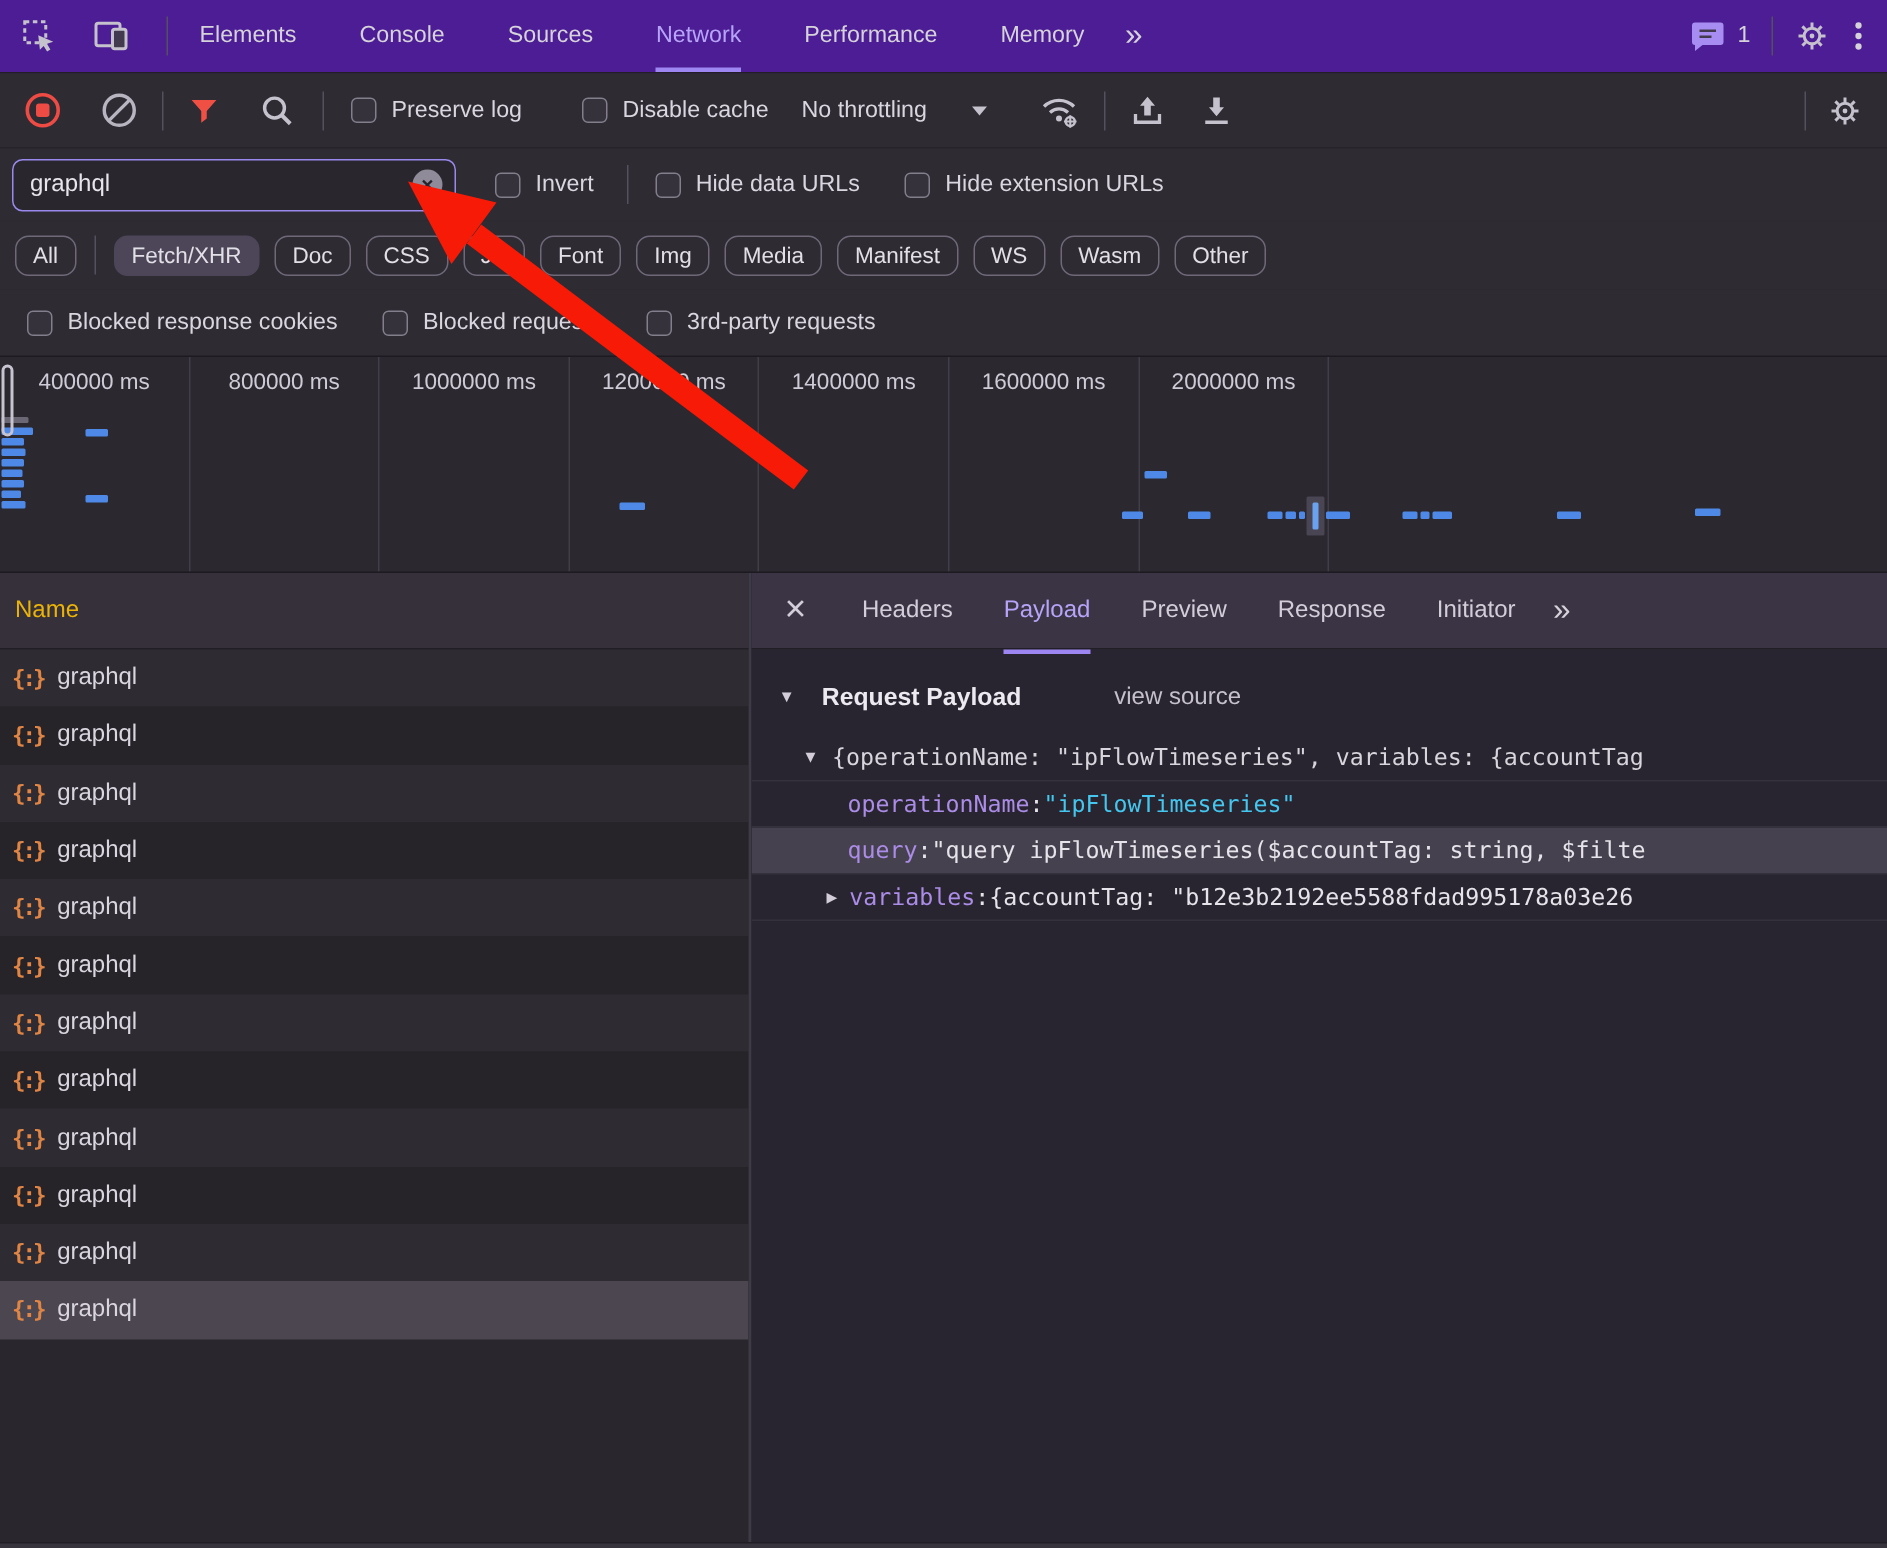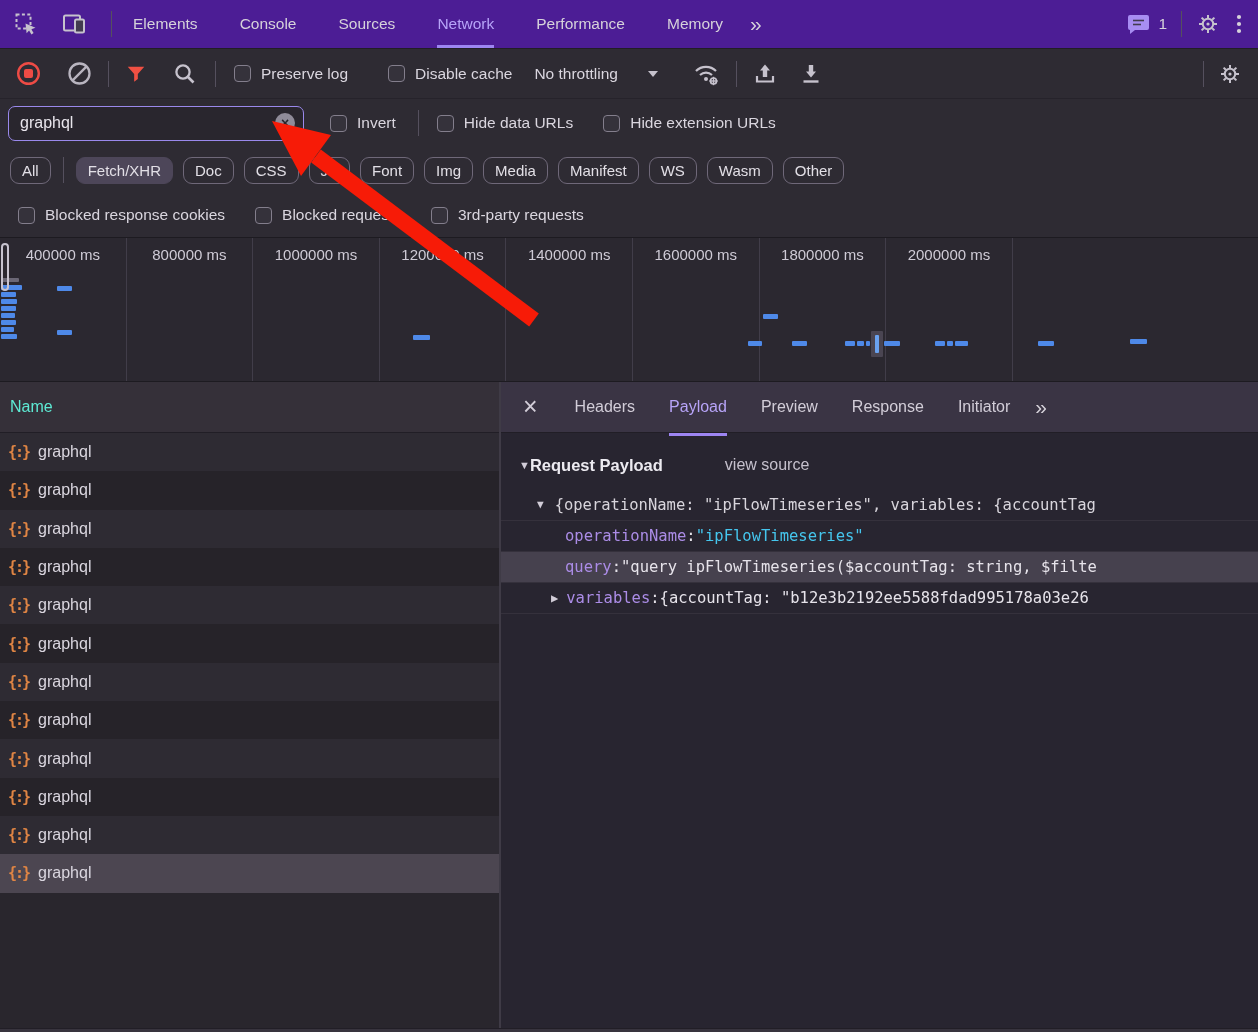--- a/index.html
+++ b/index.html
@@ -65,21 +65,21 @@
   .tbars{position:absolute;left:0;top:0;right:0;bottom:0;}
   .tbar{position:absolute;background:#4e89e8;border-radius:1px;}
   .thandle{position:absolute;left:1px;top:5px;width:8px;height:48px;border:2px solid #c7c3cf;
     border-radius:5px;background:transparent;box-sizing:border-box;}
 
   
   .split{display:flex;height:648px;}
   .left{width:501px;flex:none;background:#29262d;border-right:2px solid #3f3b46;
     display:flex;flex-direction:column;box-sizing:border-box;}
   .name-header{height:50px;flex:none;background:#353039;border-bottom:1px solid #211e26;
-    display:flex;align-items:center;padding-left:10px;font-size:16px;color:#5eead4;}
+    display:flex;align-items:center;padding-left:10px;font-size:16px;color:#eab308;}
   .rowlist{flex:1;overflow:hidden;}
   .req-row{height:38.3px;display:flex;align-items:center;padding-left:8px;gap:9px;
     font-size:16px;color:#dad6df;background:#2e2b33;box-sizing:border-box;}
   .req-row.alt{background:#262329;}
   .req-row.selected{background:#4c4651;}
   .jicon{color:#e08544;font-family:"DejaVu Sans Mono",monospace;font-size:15px;
     font-weight:bold;letter-spacing:-2px;flex:none;}
 
   .right{flex:1;min-width:0;background:#282530;display:flex;flex-direction:column;}
   .detail-tabs{height:50px;flex:none;background:#3a3444;display:flex;align-items:center;
@@ -89,21 +89,21 @@
     align-items:center;box-sizing:border-box;white-space:nowrap;}
   .dtab.active{color:#b7a4f8;border-bottom:3px solid #9d85f2;padding-top:3px;}
   .detail-tabs .more-chevrons{margin-left:8px;}
 
   
   .payload{flex:1;padding-top:14px;overflow:hidden;
     font-family:"DejaVu Sans Mono",monospace;}
   .pl-header{display:flex;align-items:center;height:36px;padding-left:18px;
     font-family:"Liberation Sans",sans-serif;}
   .caret{color:#d2cdd8;font-size:11px;flex:none;}
-  .pl-title{font-weight:bold;font-size:16.5px;color:#eceaf0;margin-left:0;}
+  .pl-title{font-weight:bold;font-size:16.5px;color:#eceaf0;margin-left:18px;}
   .view-source{margin-left:62px;font-size:16px;color:#c5c0cc;}
   .code-row{height:31px;display:flex;align-items:center;font-size:15.5px;
     white-space:nowrap;overflow:hidden;box-sizing:border-box;}
   .summary{padding-left:36px;color:#d8d5dc;margin-top:6px;}
   .summary .caret{margin-right:11px;}
   .pr{border-top:1px solid #35313c;padding-left:64px;}
   .pr.expandable{padding-left:50px;}
   .pr .caret{margin-right:8px;font-size:12px;}
   .pr.hl{background:#46414e;}
   .pl-end{border-top:1px solid #35313c;}
@@ -303,21 +303,20 @@
 </div>
 
 <div class="timeline">
   <div style="display:flex;position:absolute;inset:0">
       <div class="tcol">400000 ms</div>
       <div class="tcol">800000 ms</div>
       <div class="tcol">1000000 ms</div>
       <div class="tcol">1200000 ms</div>
       <div class="tcol">1400000 ms</div>
       <div class="tcol">1600000 ms</div>
-      <div class="tcol">1800000 ms</div>
       <div class="tcol">2000000 ms</div>
     </div>
   <div class="tbars">
       <div class="tbar" style="left: 1px; top: 40px; width: 18px; height: 4px; background: rgb(107, 103, 117);"></div>
       <div class="tbar" style="left: 1px; top: 47px; width: 21px; height: 5px; background: rgb(78, 137, 232);"></div>
       <div class="tbar" style="left: 1px; top: 54px; width: 15px; height: 5px; background: rgb(78, 137, 232);"></div>
       <div class="tbar" style="left: 1px; top: 61px; width: 16px; height: 5px; background: rgb(78, 137, 232);"></div>
       <div class="tbar" style="left: 1px; top: 68px; width: 15px; height: 5px; background: rgb(78, 137, 232);"></div>
       <div class="tbar" style="left: 1px; top: 75px; width: 14px; height: 5px; background: rgb(78, 137, 232);"></div>
       <div class="tbar" style="left: 1px; top: 82px; width: 15px; height: 5px; background: rgb(78, 137, 232);"></div>

